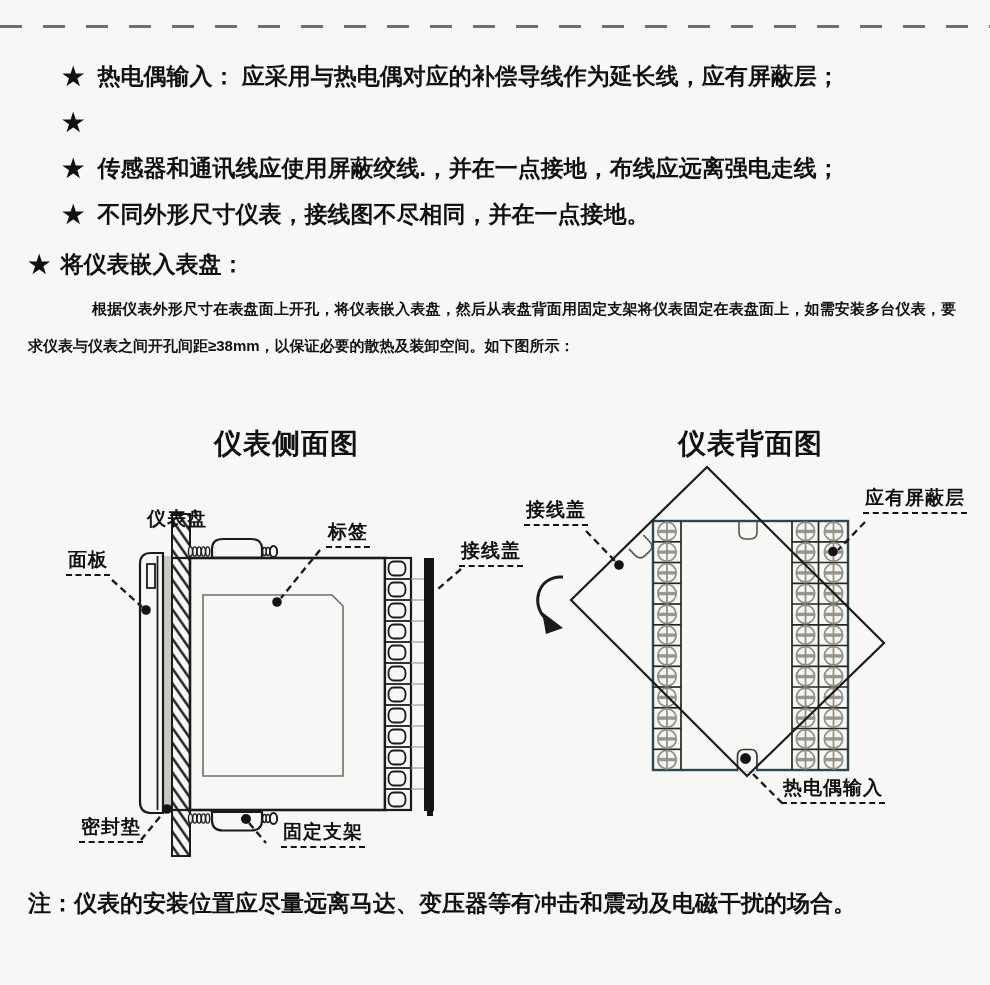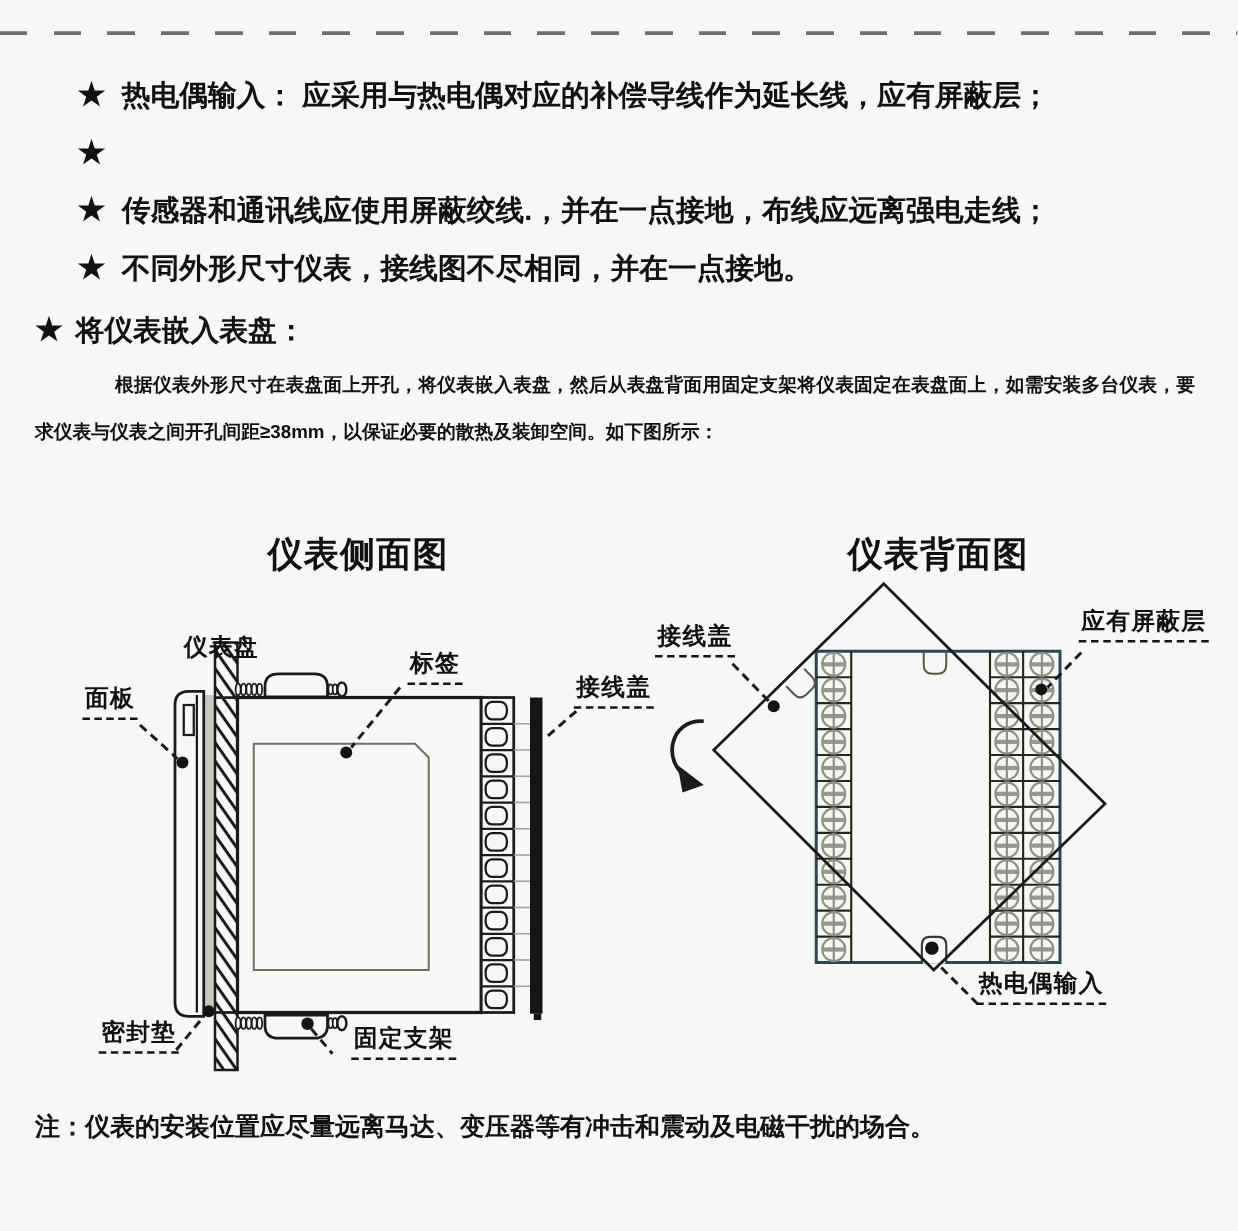--- a/index.html
+++ b/index.html
@@ -17,21 +17,21 @@
   }
   .bullets{position:absolute;left:62px;top:53px;}
   .bullet-row{display:flex;align-items:center;height:46px;font-size:23px;font-weight:bold;white-space:nowrap;}
   .star{font-size:25px;margin-right:13px;line-height:1;}
   .section-heading{position:absolute;left:28px;top:249px;display:flex;align-items:center;font-size:23px;font-weight:bold;white-space:nowrap;}
   .section-heading .star{margin-right:10px;}
   .paragraph{
     position:absolute;left:28px;top:291px;width:928px;
     font-size:15px;font-weight:bold;line-height:36.5px;text-indent:64px;text-align:justify;
   }
-  .note{position:absolute;left:28px;top:888px;font-size:20px;font-weight:bold;white-space:nowrap;}
+  .note{position:absolute;left:28px;top:888px;font-size:23px;font-weight:bold;white-space:nowrap;}
   .diagram-title{
     position:absolute;font-family:"Liberation Serif",serif;font-weight:bold;
     font-size:28px;letter-spacing:1px;white-space:nowrap;
   }
   .title-side{left:214px;top:425px;}
   .title-back{left:678px;top:425px;}
   .dlabel{position:absolute;font-size:19px;font-weight:bold;letter-spacing:1px;white-space:nowrap;line-height:1.1;}
   .dashed{border-bottom:2.5px dashed #151515;padding:0 2px 4px 2px;}
   .lbl-yibiaopan{left:147px;top:489px;margin-top:20px;}
   .lbl-mianban{left:66px;top:550px;}

